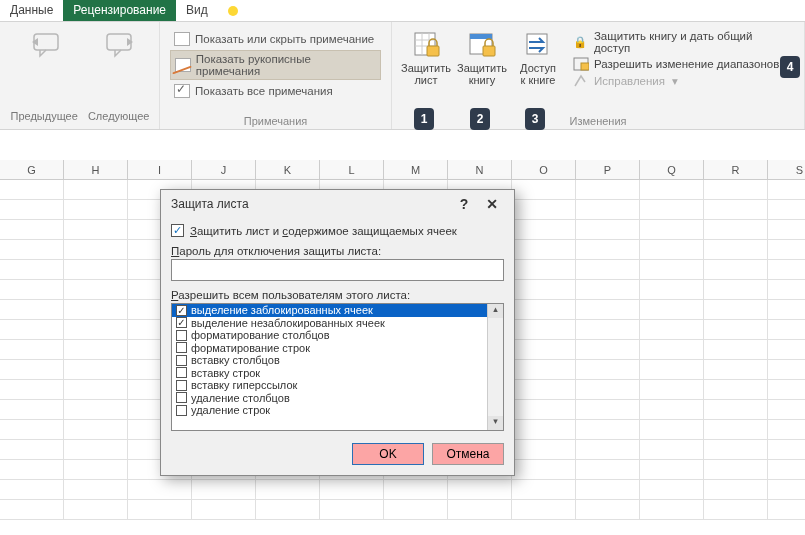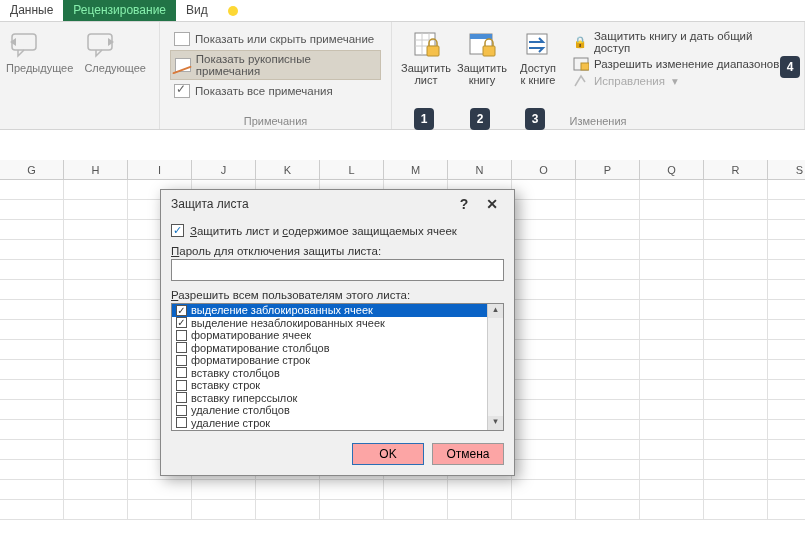--- a/index.html
+++ b/index.html
@@ -1,31 +1,31 @@
 <!DOCTYPE html>
 <html><head>
 <meta charset="utf-8">
 <style>
 * { box-sizing: border-box; margin: 0; padding: 0; font-family: 'Segoe UI', Tahoma, sans-serif; }
 body { width: 805px; height: 535px; background: #fff; position: relative; overflow: hidden; }
 
 
 .tabs { display: flex; height: 22px; background: #fff; border-bottom: 1px solid #d4d4d4; font-size: 12px; }
 .tab { padding: 3px 10px; color: #444; cursor: pointer; }
-.tab.active { background: #217346; color: #86efac; }
+.tab.active { background: #217346; color: #ffffff; }
 .tab.tell { display: flex; align-items: center; gap: 4px; color: #666; }
 .bulb { width: 10px; height: 10px; background: #fdd835; border-radius: 50%; display: inline-block; }
 
 
 .ribbon { height: 108px; background: #f3f3f3; border-bottom: 1px solid #d4d4d4; display: flex; position: relative; }
 .group { border-right: 1px solid #e0e0e0; padding: 4px 6px 16px 6px; position: relative; height: 100%; }
 .group-label { position: absolute; bottom: 2px; left: 0; right: 0; text-align: center; font-size: 11px; color: #888; }
 
 .nav-group { display: flex; align-items: flex-start; gap: 2px; }
-.big-btn { display: flex; flex-direction: column; align-items: flex-start; width: 60px; padding-top: 4px; cursor: pointer; }
+.big-btn { display: flex; flex-direction: column; align-items: center; width: 60px; padding-top: 4px; cursor: pointer; gap: 48px; }
 .big-btn .ico { width: 32px; height: 30px; display: flex; align-items: center; justify-content: center; }
 .big-btn .lbl { font-size: 11px; color: #777; text-align: center; line-height: 12px; margin-top: 2px; }
 
 .comment-lines { display: flex; flex-direction: column; gap: 2px; padding: 4px 4px; }
 .cl-item { display: flex; align-items: center; gap: 5px; font-size: 11.5px; color: #555; padding: 2px 4px; cursor: pointer; }
 .cl-item.sel { background: #d9d4c9; border: 1px solid #c8c0b0; }
 .sq-ico { width: 16px; height: 14px; border: 1px solid #aaa; background: #fff; position: relative; }
 .sq-ico.check::after { content: '✓'; position: absolute; top: -3px; left: 1px; color: #666; font-size: 12px; }
 .sq-ico.ink::before { content: ''; position: absolute; width: 20px; height: 2px; background: #d97a3a; top: 10px; left: -4px; transform: rotate(-20deg); border-radius: 2px; }
 
@@ -493,24 +493,20 @@
           <div class="pi sel">
             <div class="cb">✓</div>
             <span>выделение заблокированных ячеек</span>
           </div>
           <div class="pi">
             <div class="cb">✓</div>
             <span>выделение незаблокированных ячеек</span>
           </div>
           <div class="pi">
             <div class="cb"></div>
-            <span>форматирование ячеек</span>
-          </div>
-          <div class="pi">
-            <div class="cb"></div>
             <span>форматирование столбцов</span>
           </div>
           <div class="pi">
             <div class="cb"></div>
             <span>форматирование строк</span>
           </div>
           <div class="pi">
             <div class="cb"></div>
             <span>вставку столбцов</span>
           </div>

